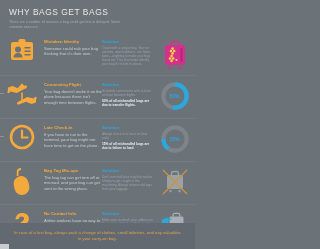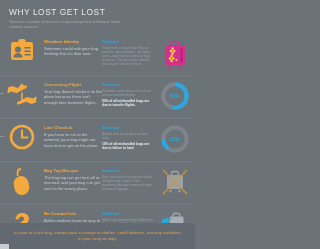--- a/index.html
+++ b/index.html
@@ -84,21 +84,21 @@
   .corner{
     position:absolute;left:0;bottom:0;width:9px;height:5px;background:#c8ccce;
   }
 </style>
 </head>
 <body>
 
 <div class="page">
 
   <div class="header">
-    <div class="title">WHY LOST GET LOST</div>
+    <div class="title">WHY BAGS GET BAGS</div>
     <div class="subtitle">There are a number of reasons a bag could get lost or delayed. Some common ones are:</div>
   </div>
 
   <div class="rows">
 
     <div class="row">
       <div class="icon-cell">
         <svg width="26" height="24" viewBox="0 0 26 24">
           <rect x="2" y="4" width="22" height="18" rx="2.2" fill="#f4a93c"></rect>
           <rect x="9.5" y="1" width="7" height="4" rx="1.6" fill="#f4a93c"></rect>

